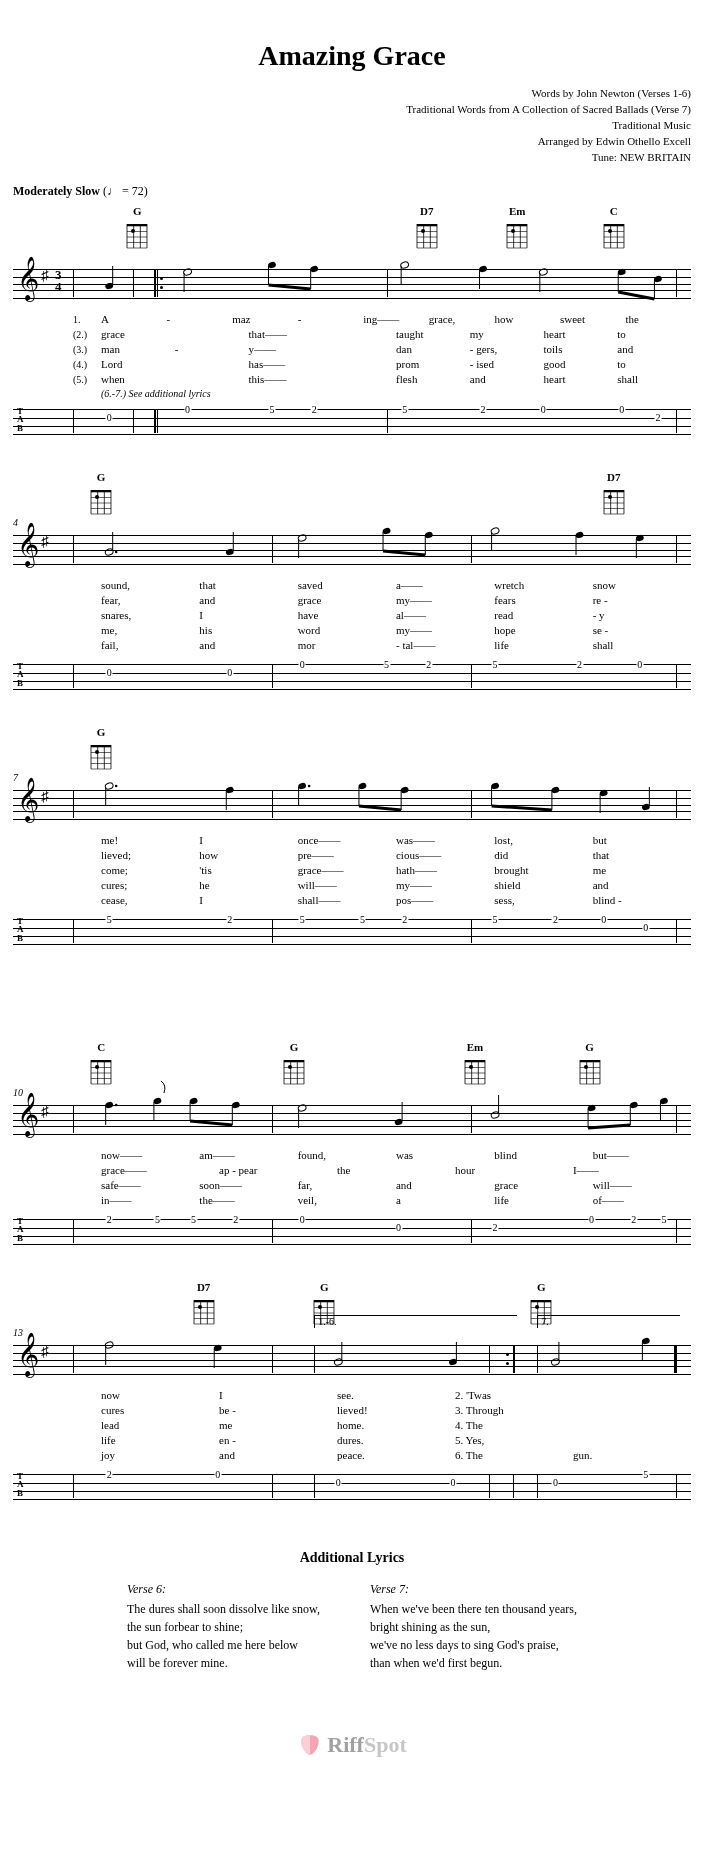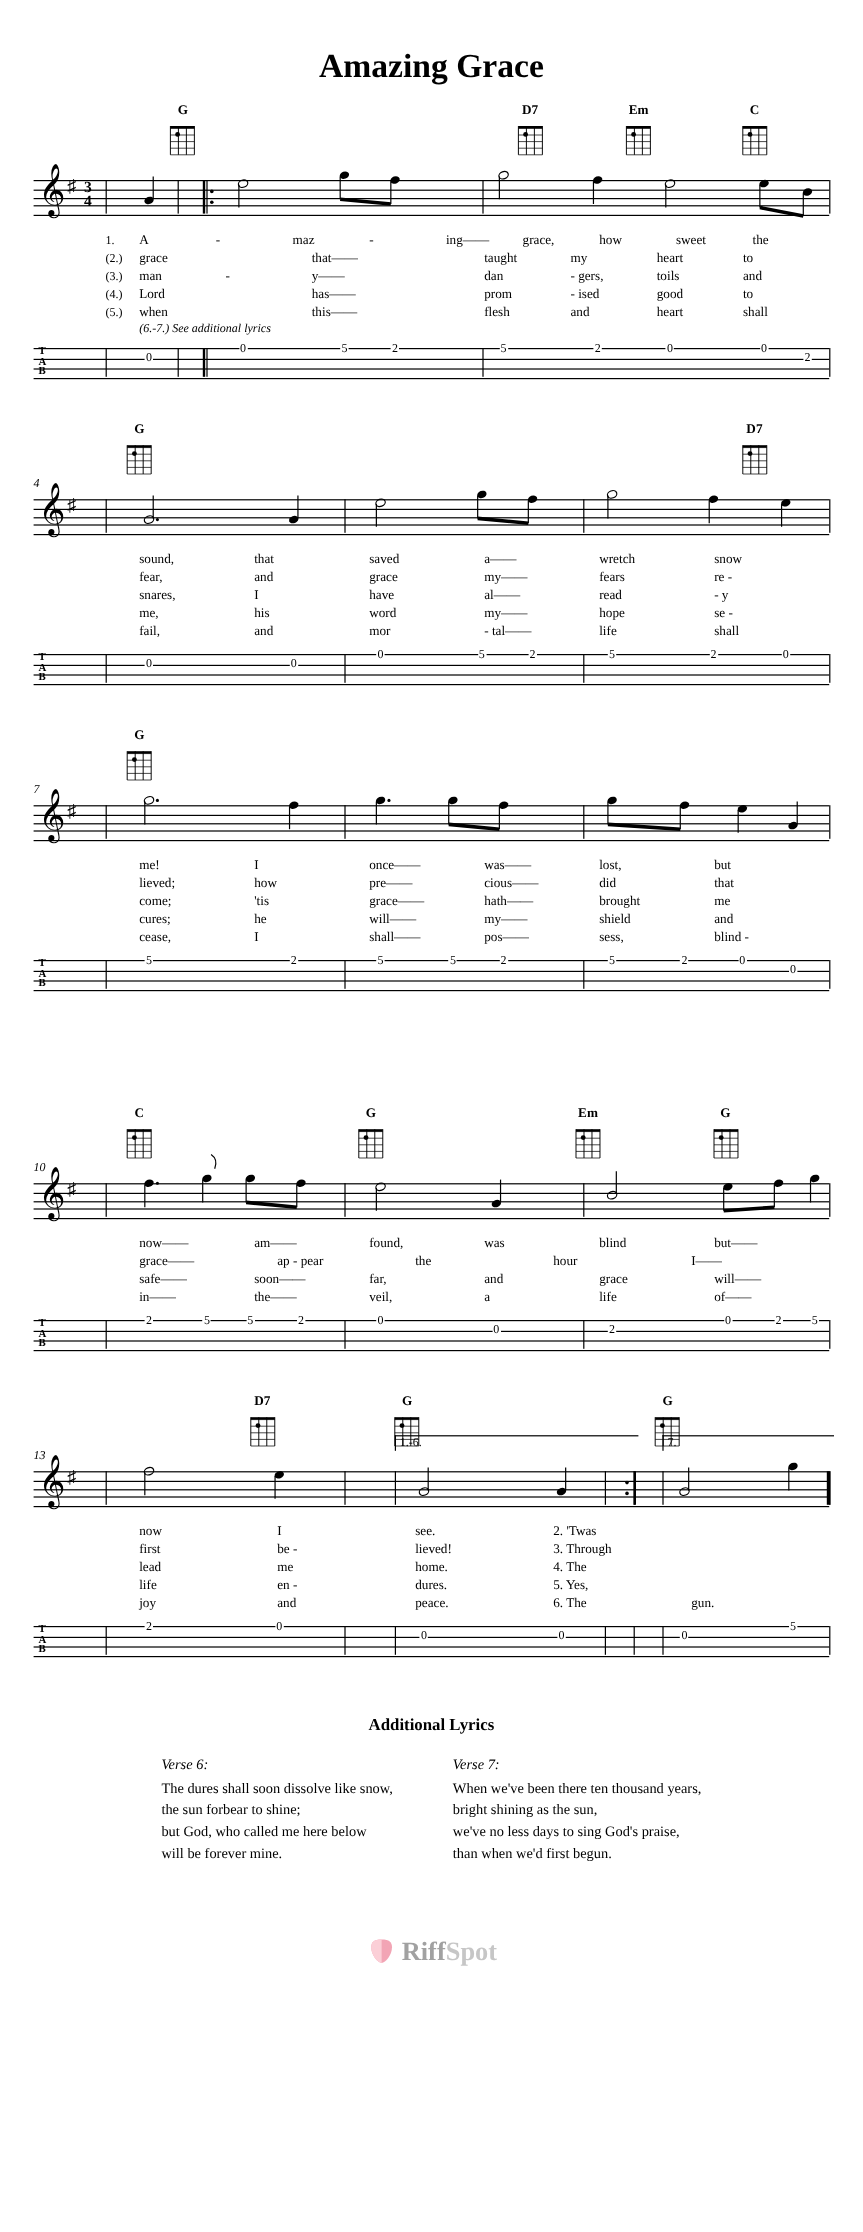--- a/index.html
+++ b/index.html
@@ -4,21 +4,21 @@
 <style>
   body {
     margin: 0;
     padding: 0;
     background: #fff;
     font-family: Georgia, 'Times New Roman', serif;
     color: #000;
     width: 719px;
   }
   .sheet {
-    padding: 30px 28px 20px 28px;
+    padding: 30px 28px 20px 13px;
   }
   .title {
     text-align: center;
     font-size: 28px;
     font-weight: bold;
     margin: 10px 0 14px 0;
   }
   .credits {
     text-align: right;
     font-size: 11px;
@@ -197,21 +197,32 @@
   .footer .r { color:#555; }
   .footer .s { color:#999; }
 </style>
 </head>
 <body>
 
 <div class="sheet">
 
   <div class="title">Amazing Grace</div>
 
+  <div class="credits" id="credits-block">
+      <div>Words by John Newton (Verses 1-6)</div>
+      <div>Traditional Words from A Collection of Sacred Ballads (Verse 7)</div>
+      <div>Traditional Music</div>
+      <div>Arranged by Edwin Othello Excell</div>
+      <div>Tune: NEW BRITAIN</div>
+    </div>
 
+  <div class="tempo">
+    <span>Moderately Slow</span>
+    <span class="q">(♩ = 72)</span>
+  </div>
 
   <div id="systems-container">
       <div class="chord-row" style="position:relative;height:48px;padding-left:60px">
         <div class="chord-box" style="position:absolute;left:112.33px;top:0">
        <span>G</span>
        <div class="chord-dg">
             <svg width="24" height="30" viewBox="0 0 24 30">
               <rect x="2" y="4" width="20" height="2" fill="#000"></rect>
               <line x1="2" y1="4" x2="2" y2="28" stroke="#000" stroke-width="0.8"></line>
               <line x1="8.66" y1="4" x2="8.66" y2="28" stroke="#000" stroke-width="0.8"></line>
@@ -1051,21 +1062,21 @@
             <span>now</span>
             <span>I</span>
             <span>see.</span>
             <span>2. 'Twas</span>
             <span></span>
           </span>
     </div>
         <div class="verse">
       <span class="num"></span>
       <span class="syls">
-            <span>first</span>
+            <span>cures</span>
             <span>be -</span>
             <span>lieved!</span>
             <span>3. Through</span>
             <span></span>
           </span>
     </div>
         <div class="verse">
       <span class="num"></span>
       <span class="syls">
             <span>lead</span>

